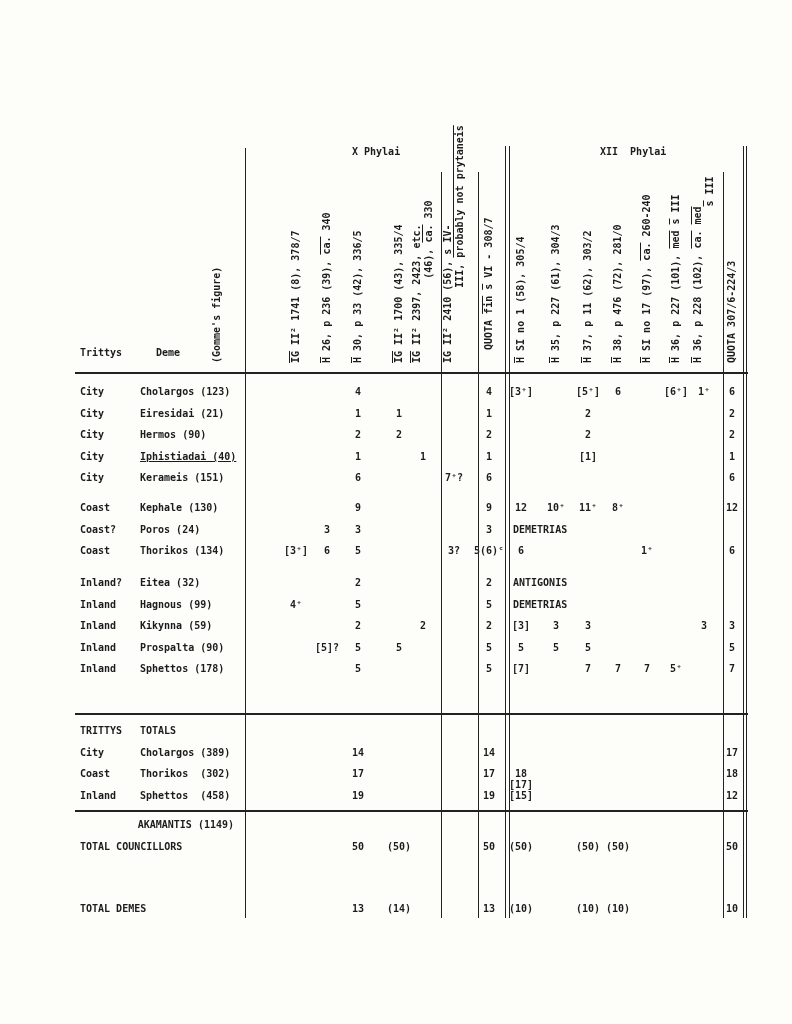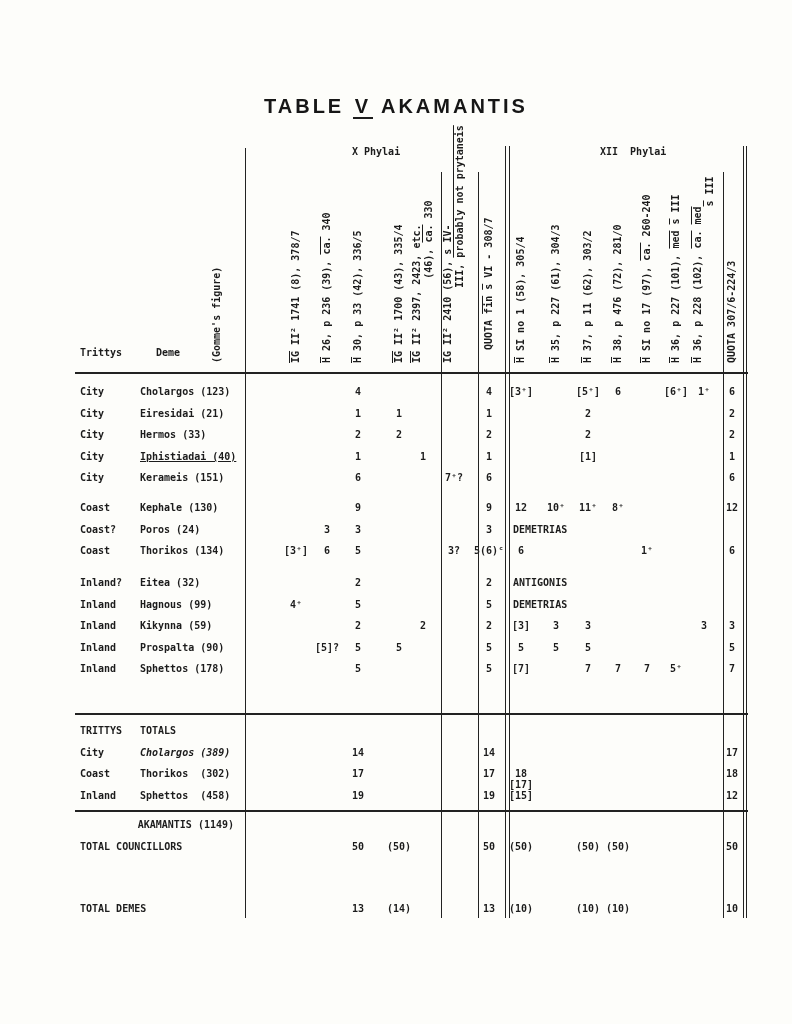--- a/index.html
+++ b/index.html
@@ -30,21 +30,20 @@
   .row{position:absolute;left:0;width:792px;height:16px;font-size:10px;font-weight:700;line-height:14px;}
   .row span{position:absolute;white-space:pre;}
   .cell{transform:translateX(-50%);}
   .right{transform:translateX(-100%);}
   .vrule,.hrule{position:absolute;background:#222;}
 </style>
 </head>
 <body>
 
 <div class="page">
-  <h1 class="title"><span>TABLE</span> <span class="numeral">V</span> <span>AKAMANTIS</span></h1>
 
   <div class="grp" id="grp-x">X Phylai</div>
   <div class="grp" id="grp-xii">XII  Phylai</div>
 
   <div class="colhead" id="lbl-trittys">Trittys</div>
   <div class="colhead" id="lbl-deme">Deme</div>
 
   <div id="headers">
       <div class="rot" style="left: 211px; top: 363px;"><span class="hline"><span>(Gomme's figure)</span></span></div>
       <div class="rot" style="left: 290px; top: 363px;"><span class="hline"><span class="u">IG</span><span> II² 1741 (8), 378/7</span></span></div>
@@ -80,21 +79,21 @@
         <span class="lab" style="left: 80px;">City</span>
         <span class="lab" style="left: 140px;">Eiresidai (21)</span>
         <span class="cell" style="left: 358px;">1</span>
         <span class="cell" style="left: 399px;">1</span>
         <span class="cell" style="left: 489px;">1</span>
         <span class="cell" style="left: 588px;">2</span>
         <span class="cell" style="left: 732px;">2</span>
       </div>
       <div class="row" style="top: 428.2px;">
         <span class="lab" style="left: 80px;">City</span>
-        <span class="lab" style="left: 140px;">Hermos (33)</span>
+        <span class="lab" style="left: 140px;">Hermos (90)</span>
         <span class="cell" style="left: 358px;">2</span>
         <span class="cell" style="left: 399px;">2</span>
         <span class="cell" style="left: 489px;">2</span>
         <span class="cell" style="left: 588px;">2</span>
         <span class="cell" style="left: 732px;">2</span>
       </div>
       <div class="row" style="top: 449.8px;">
         <span class="lab" style="left: 80px;">City</span>
         <span class="lab" style="left: 140px; text-decoration: underline;">Iphistiadai (40)</span>
         <span class="cell" style="left: 358px;">1</span>
@@ -192,21 +191,21 @@
         <span class="cell" style="left: 647px;">7</span>
         <span class="cell" style="left: 676px;">5⁺</span>
         <span class="cell" style="left: 732px;">7</span>
       </div>
       <div class="row" style="top: 724px;">
         <span class="lab" style="left: 80px;">TRITTYS</span>
         <span class="lab" style="left: 140px;">TOTALS</span>
       </div>
       <div class="row" style="top: 745.6px;">
         <span class="lab" style="left: 80px;">City</span>
-        <span class="lab" style="left: 140px; font-style: italic;">Cholargos (389)</span>
+        <span class="lab" style="left: 140px;">Cholargos (389)</span>
         <span class="cell" style="left: 358px;">14</span>
         <span class="cell" style="left: 489px;">14</span>
         <span class="cell" style="left: 521px; margin-top: 32px;">[17]</span>
         <span class="cell" style="left: 732px;">17</span>
       </div>
       <div class="row" style="top: 767.2px;">
         <span class="lab" style="left: 80px;">Coast</span>
         <span class="lab" style="left: 140px;">Thorikos  (302)</span>
         <span class="cell" style="left: 358px;">17</span>
         <span class="cell" style="left: 489px;">17</span>

